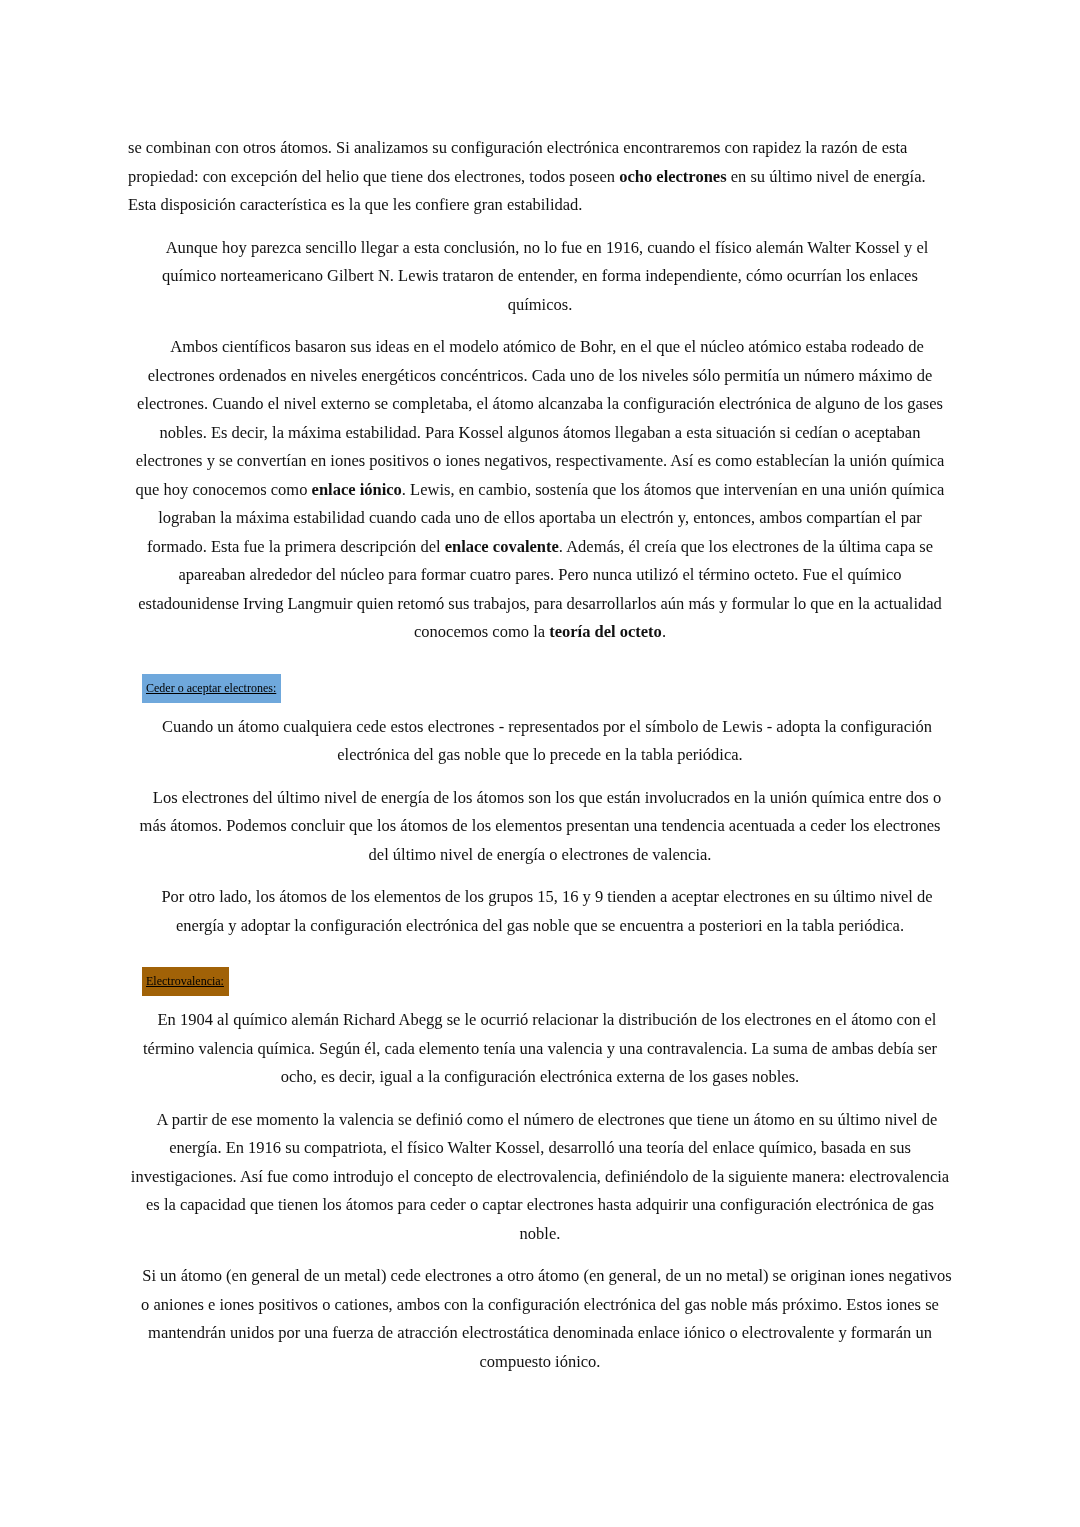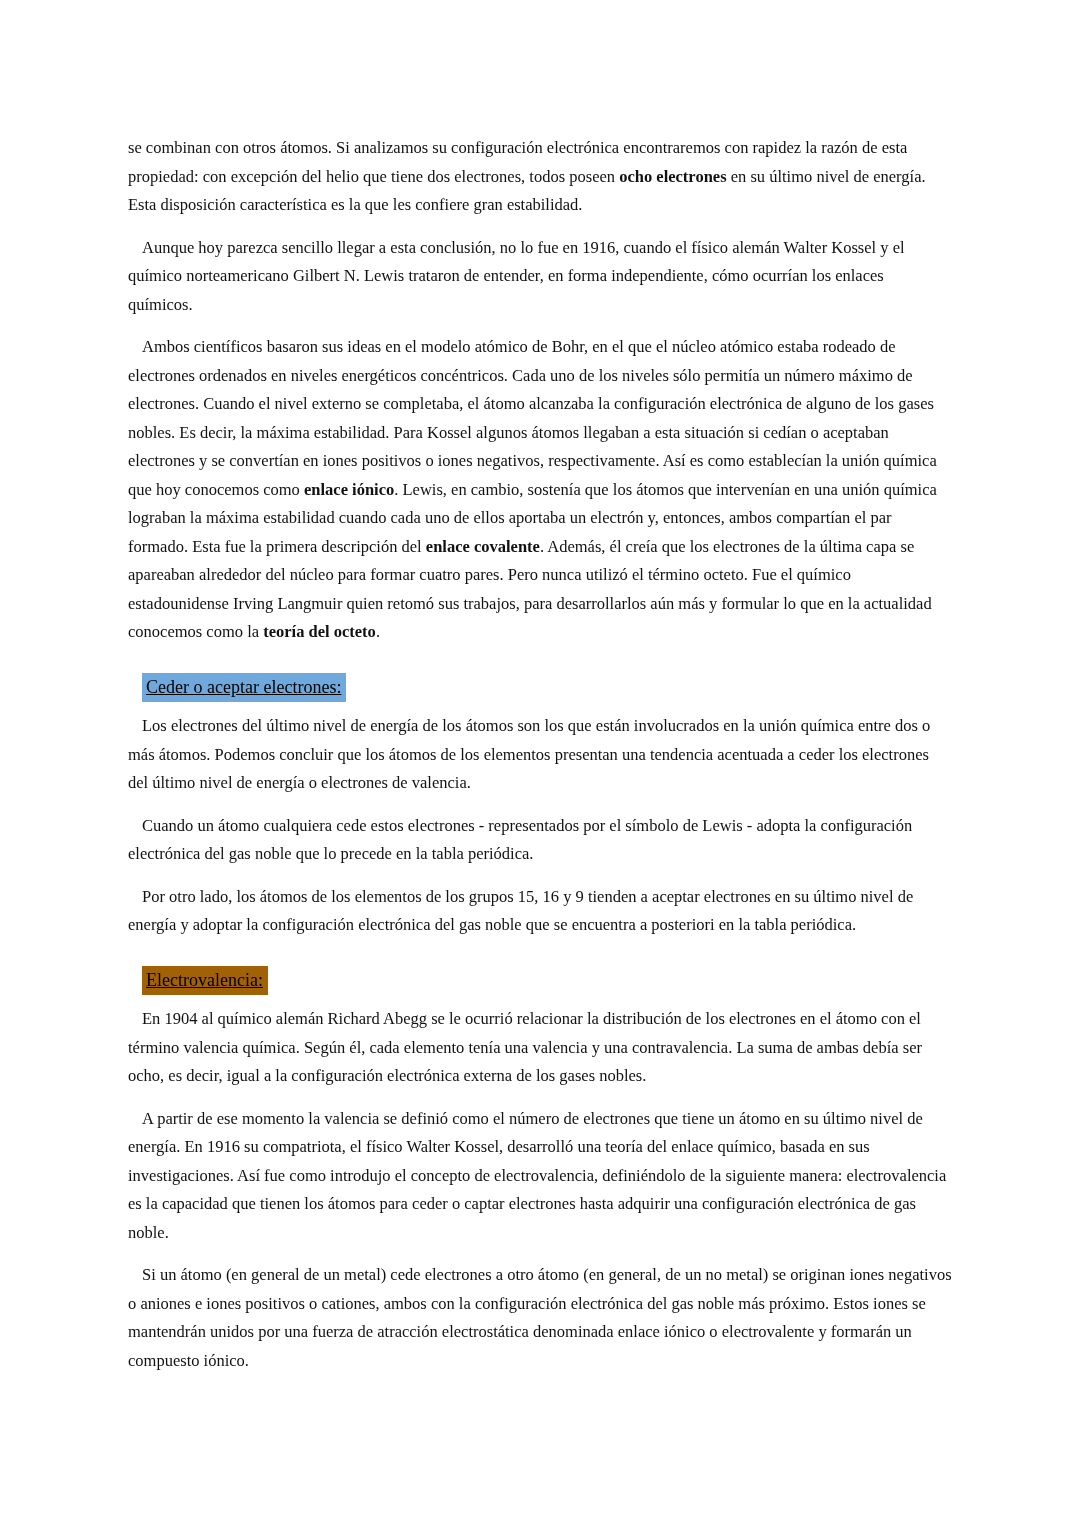--- a/index.html
+++ b/index.html
@@ -23,48 +23,49 @@
     color: #111111;
     font-size: 16.5px;
     line-height: 28.5px;
     text-align: left;
   }
   .para {
     margin-bottom: 14px;
   }
   .para.indent {
     text-indent: 14px;
+    text-align: center;
   }
   .para strong {
     font-weight: bold;
   }
   .heading-row {
     margin-top: 26px;
     margin-bottom: 10px;
     padding-left: 14px;
   }
   .heading {
     display: inline-block;
-    font-size: 18px;
+    font-size: 12px;
     line-height: 26px;
     padding: 1px 5px 2px 4px;
     color: #000000;
     text-decoration: underline;
   }
 </style>
 </head>
 <body>
 
 <div class="page">
   <div class="content" style="color: rgb(17, 17, 17);">
       <p class="para"><span>se combinan con otros átomos. Si analizamos su configuración electrónica encontraremos con rapidez la razón de esta propiedad: con excepción del helio que tiene dos electrones, todos poseen </span><strong>ocho electrones</strong><span> en su último nivel de energía. Esta disposición característica es la que les confiere gran estabilidad.</span></p>
       <p class="para indent"><span>Aunque hoy parezca sencillo llegar a esta conclusión, no lo fue en 1916, cuando el físico alemán Walter Kossel y el químico norteamericano Gilbert N. Lewis trataron de entender, en forma independiente, cómo ocurrían los enlaces químicos.</span></p>
       <p class="para indent"><span>Ambos científicos basaron sus ideas en el modelo atómico de Bohr, en el que el núcleo atómico estaba rodeado de electrones ordenados en niveles energéticos concéntricos. Cada uno de los niveles sólo permitía un número máximo de electrones. Cuando el nivel externo se completaba, el átomo alcanzaba la configuración electrónica de alguno de los gases nobles. Es decir, la máxima estabilidad. Para Kossel algunos átomos llegaban a esta situación si cedían o aceptaban electrones y se convertían en iones positivos o iones negativos, respectivamente. Así es como establecían la unión química que hoy conocemos como </span><strong>enlace iónico</strong><span>. Lewis, en cambio, sostenía que los átomos que intervenían en una unión química lograban la máxima estabilidad cuando cada uno de ellos aportaba un electrón y, entonces, ambos compartían el par formado. Esta fue la primera descripción del </span><strong>enlace covalente</strong><span>. Además, él creía que los electrones de la última capa se apareaban alrededor del núcleo para formar cuatro pares. Pero nunca utilizó el término octeto. Fue el químico estadounidense Irving Langmuir quien retomó sus trabajos, para desarrollarlos aún más y formular lo que en la actualidad conocemos como la </span><strong>teoría del octeto</strong><span>.</span></p>
       <div class="heading-row"><span class="heading" style="background: rgb(111, 168, 220);">Ceder o aceptar electrones:</span></div>
+      <p class="para indent"><span>Cuando un átomo cualquiera cede estos electrones - representados por el símbolo de Lewis - adopta la configuración electrónica del gas noble que lo precede en la tabla periódica.</span></p>
       <p class="para indent"><span>Los electrones del último nivel de energía de los átomos son los que están involucrados en la unión química entre dos o más átomos. Podemos concluir que los átomos de los elementos presentan una tendencia acentuada a ceder los electrones del último nivel de energía o electrones de valencia.</span></p>
-      <p class="para indent"><span>Cuando un átomo cualquiera cede estos electrones - representados por el símbolo de Lewis - adopta la configuración electrónica del gas noble que lo precede en la tabla periódica.</span></p>
       <p class="para indent"><span>Por otro lado, los átomos de los elementos de los grupos 15, 16 y 9 tienden a aceptar electrones en su último nivel de energía y adoptar la configuración electrónica del gas noble que se encuentra a posteriori en la tabla periódica.</span></p>
       <div class="heading-row"><span class="heading" style="background: #a16207;">Electrovalencia:</span></div>
       <p class="para indent"><span>En 1904 al químico alemán Richard Abegg se le ocurrió relacionar la distribución de los electrones en el átomo con el término valencia química. Según él, cada elemento tenía una valencia y una contravalencia. La suma de ambas debía ser ocho, es decir, igual a la configuración electrónica externa de los gases nobles.</span></p>
       <p class="para indent"><span>A partir de ese momento la valencia se definió como el número de electrones que tiene un átomo en su último nivel de energía. En 1916 su compatriota, el físico Walter Kossel, desarrolló una teoría del enlace químico, basada en sus investigaciones. Así fue como introdujo el concepto de electrovalencia, definiéndolo de la siguiente manera: electrovalencia es la capacidad que tienen los átomos para ceder o captar electrones hasta adquirir una configuración electrónica de gas noble.</span></p>
       <p class="para indent"><span>Si un átomo (en general de un metal) cede electrones a otro átomo (en general, de un no metal) se originan iones negativos o aniones e iones positivos o cationes, ambos con la configuración electrónica del gas noble más próximo. Estos iones se mantendrán unidos por una fuerza de atracción electrostática denominada enlace iónico o electrovalente y formarán un compuesto iónico.</span></p>
     </div>
 </div>
 
 </body></html>

